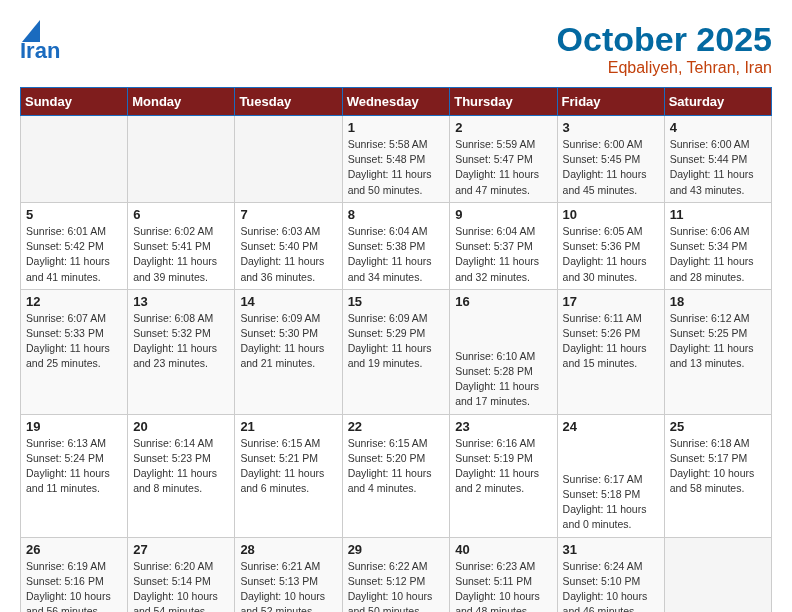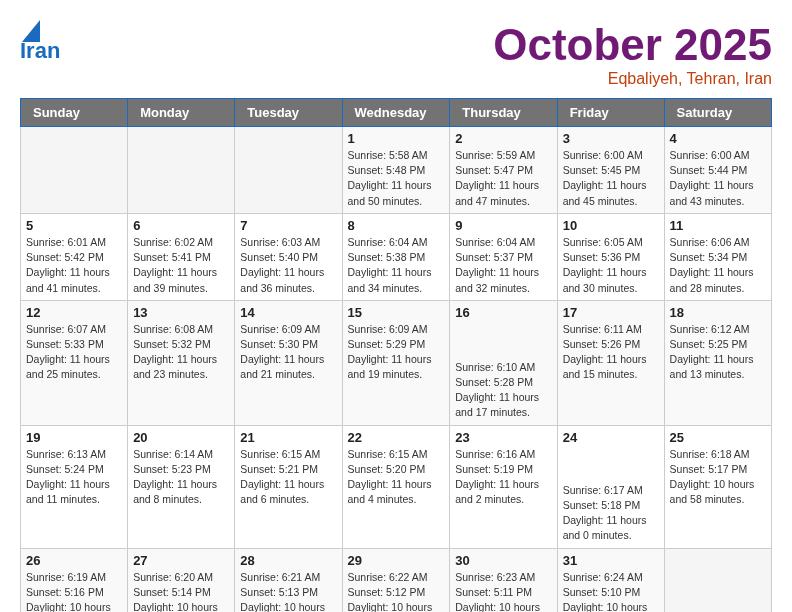--- a/index.html
+++ b/index.html
@@ -17,37 +17,37 @@
       margin-bottom: 10px;
     }
     .logo {
       display: flex;
       align-items: center;
     }
     .title-block {
       text-align: right;
     }
     .month-title {
-      font-size: 44px;
+      font-size: 34px;
       font-weight: bold;
-      color: #701a75;
+      color: #0369a1;
     }
     .location {
       font-size: 16px;
       color: #c2410c;
     }
     .calendar {
       width: 100%;
       border-collapse: collapse;
       font-size: 11px;
     }
     .calendar thead th {
-      background: #737373;
+      background: #7f1d1d;
       color: #fff;
-      padding: 6px 12px;
+      padding: 6px 4px;
       text-align: left;
       font-size: 13px;
       font-weight: bold;
       border: 1px solid #1a6bbf;
     }
     .calendar tbody td {
       border: 1px solid #ccc;
       vertical-align: top;
       padding: 4px 5px;
       width: 108px;
@@ -318,21 +318,21 @@
 and 52 minutes.</div>
         </td>
         <td>
           <span class="day-number">29</span>
           <div class="day-info" style="white-space: pre-line;">Sunrise: 6:22 AM
 Sunset: 5:12 PM
 Daylight: 10 hours
 and 50 minutes.</div>
         </td>
         <td>
-          <span class="day-number">30</span>
+          <span class="day-number">40</span>
           <div class="day-info" style="white-space: pre-line;">Sunrise: 6:23 AM
 Sunset: 5:11 PM
 Daylight: 10 hours
 and 48 minutes.</div>
         </td>
         <td>
           <span class="day-number">31</span>
           <div class="day-info" style="white-space: pre-line;">Sunrise: 6:24 AM
 Sunset: 5:10 PM
 Daylight: 10 hours

